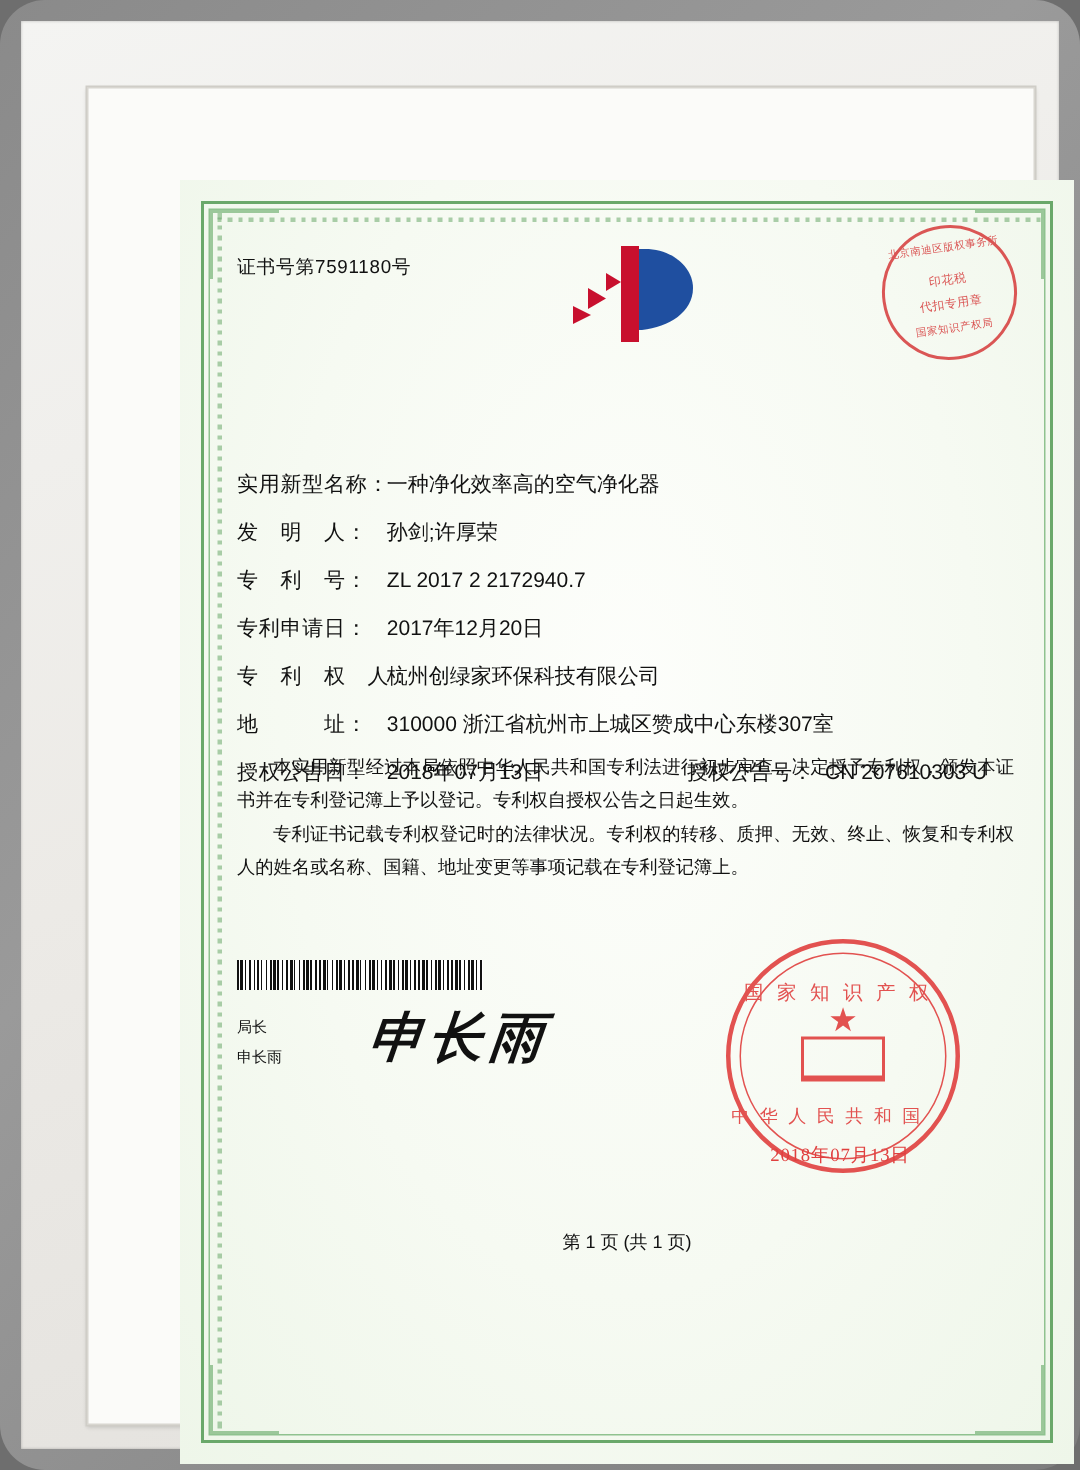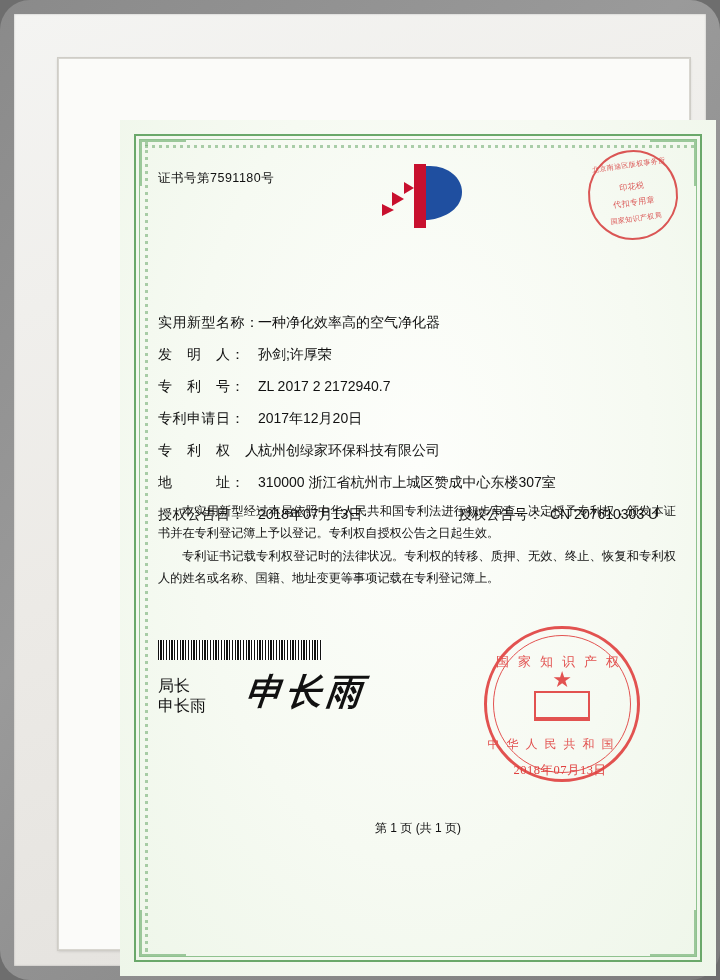--- a/index.html
+++ b/index.html
@@ -202,21 +202,21 @@
     width: 164px; height: 20px;
     background-image: repeating-linear-gradient(90deg,
       #111 0 1px, #fff 1px 2px, #111 2px 4px, #fff 4px 5px,
       #111 5px 6px, #fff 6px 8px, #111 8px 9px, #fff 9px 11px);
   }
 
   
   .sig-label {
     position: absolute;
     left: 4px; top: 528px;
-    font-size: 16px;
+    font-size: 10px;
     line-height: 20px;
     color: #111;
     font-family: Liberation Serif, serif;
   }
   .sig-hand {
     position: absolute;
     left: 92px; top: 520px;
     font-family: "Liberation Serif", serif;
     font-size: 36px;
     font-style: italic;

